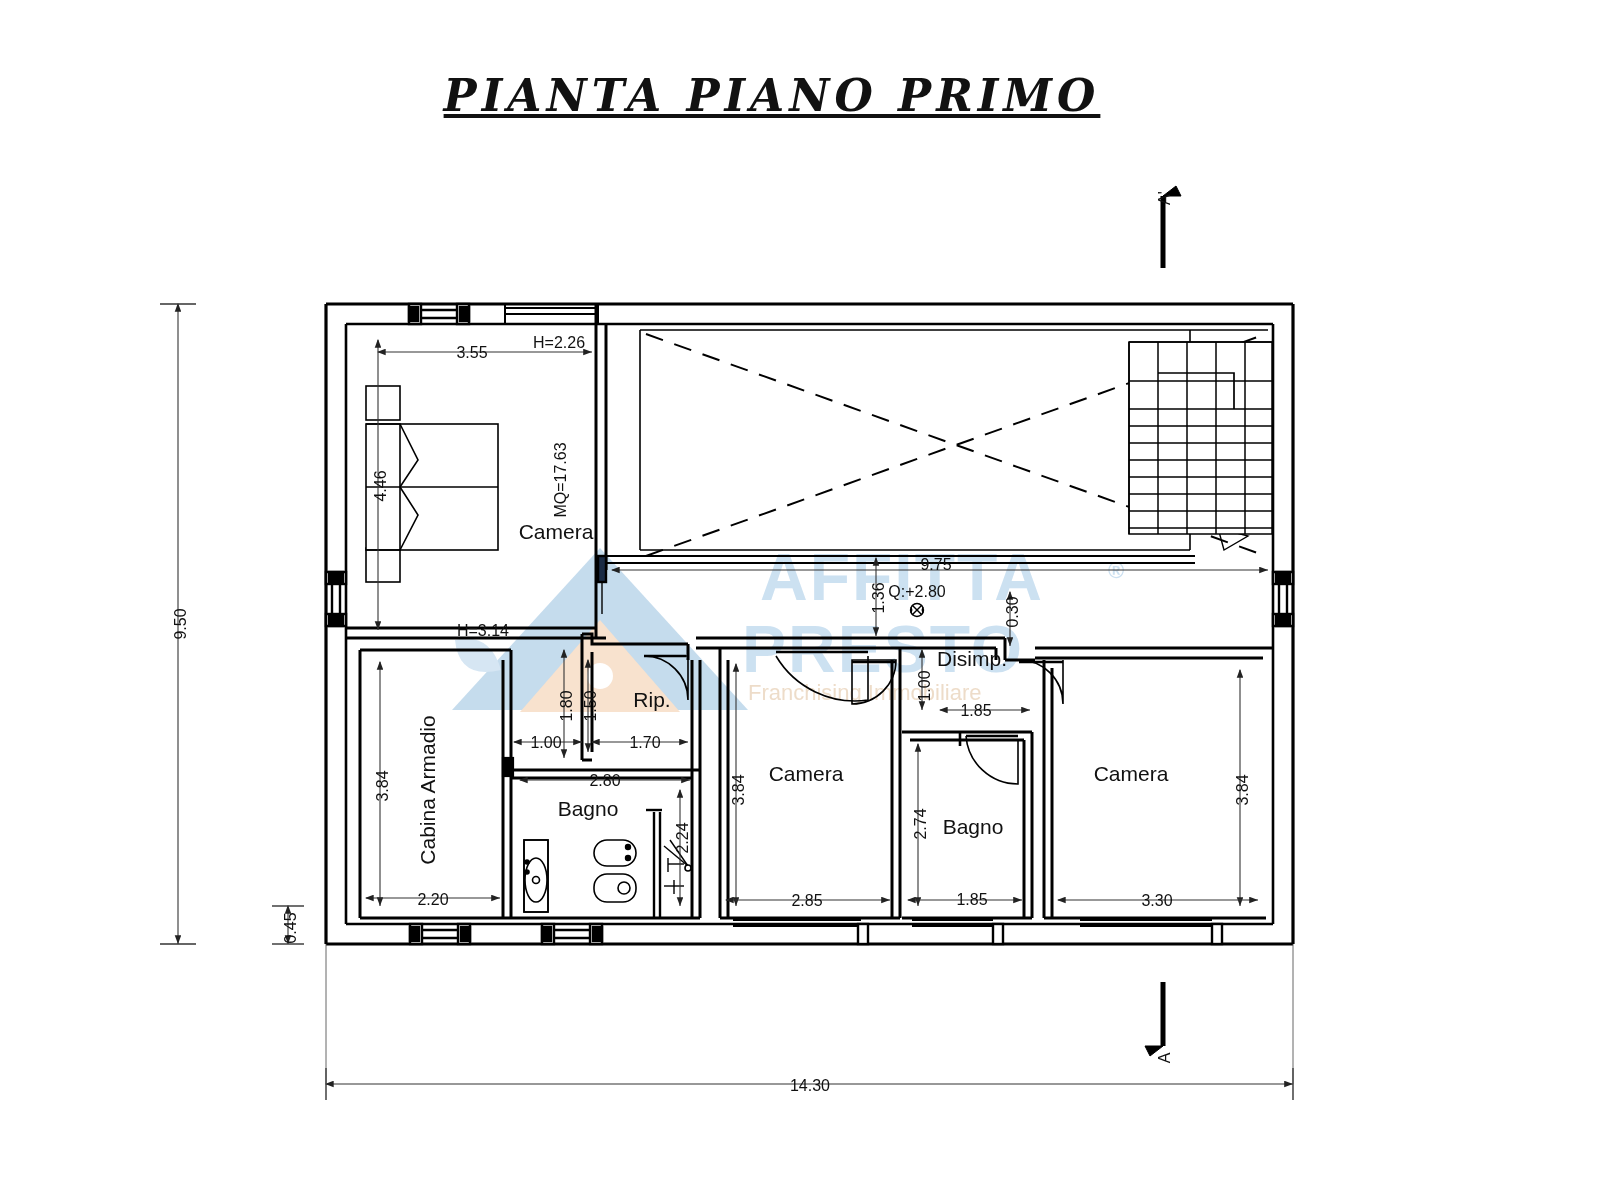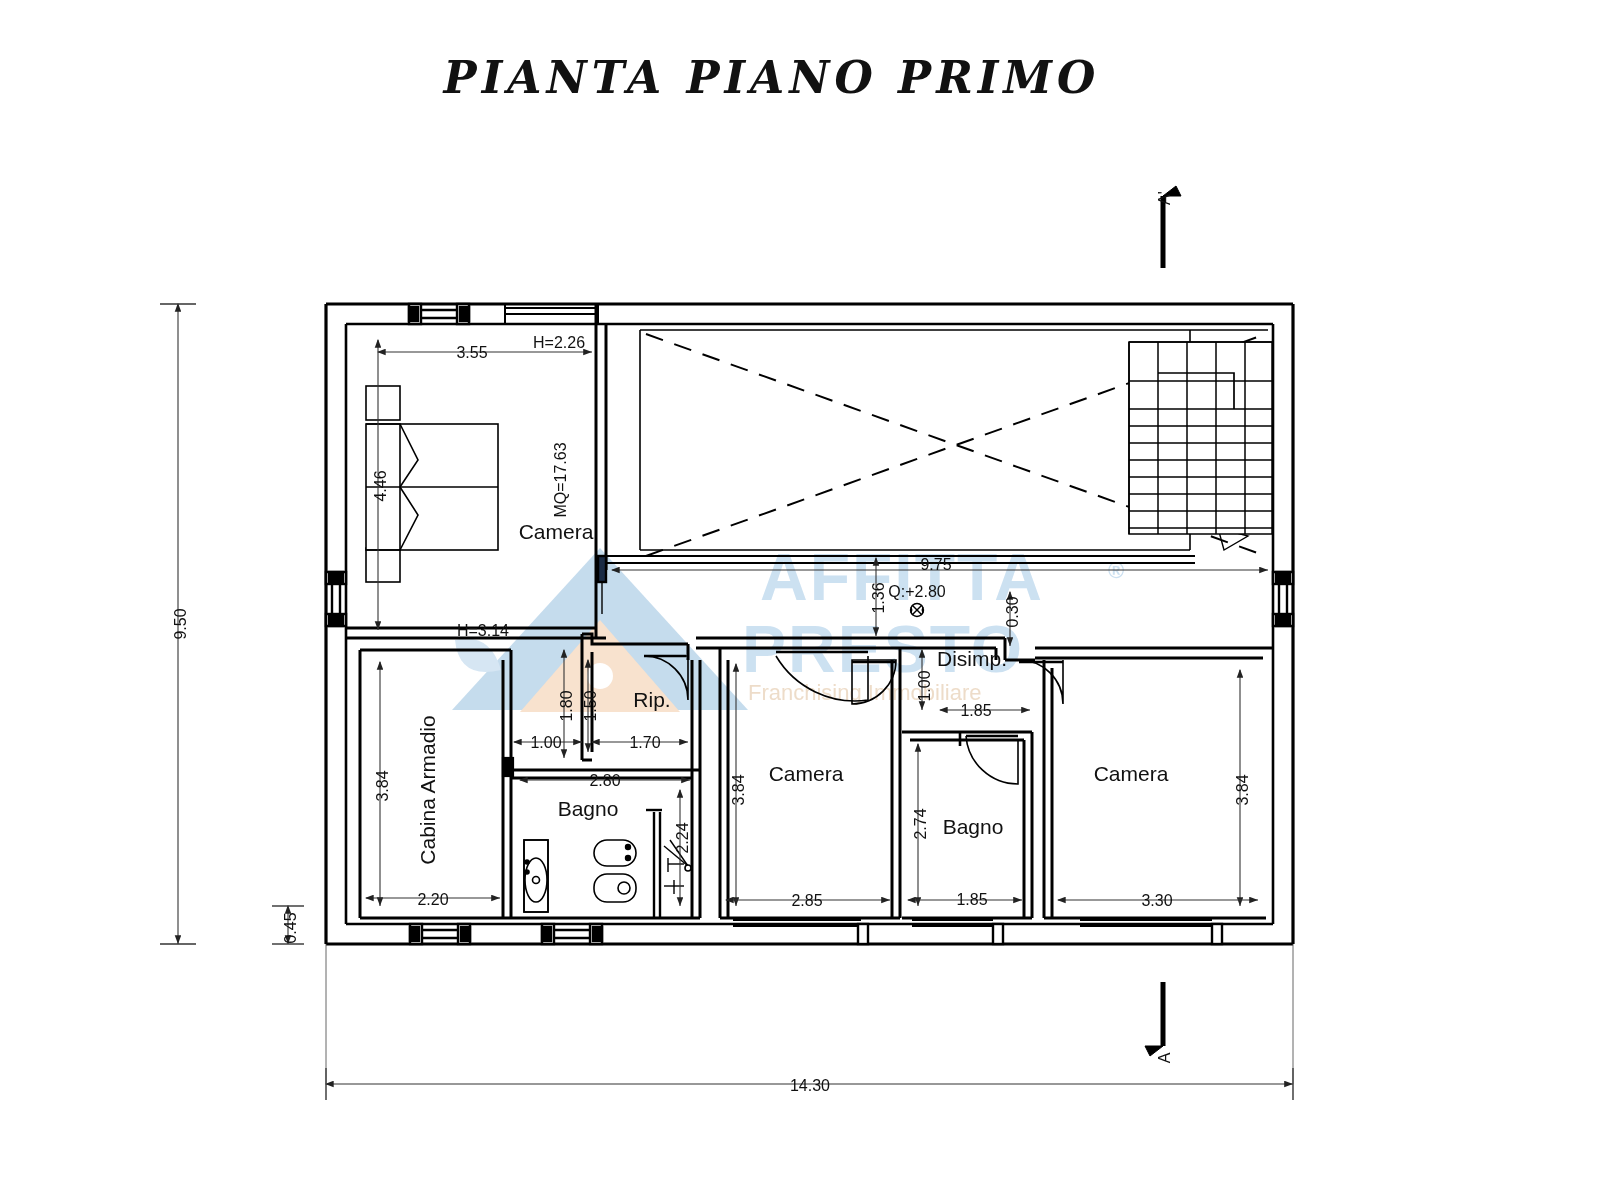--- a/index.html
+++ b/index.html
@@ -1,21 +1,21 @@
 <!DOCTYPE html>
 <html><head>
 <meta charset="utf-8">
 <style>
   html,body{margin:0;padding:0;background:#ffffff;}
   body{width:1600px;height:1197px;position:relative;overflow:hidden;
        font-family:"Liberation Sans", sans-serif;color:#000;}
   #stage{position:absolute;left:0;top:0;width:1600px;height:1197px;}
-  #title{position:absolute;left:0;top:52px;width:1544px;text-align:center;
+  #title{position:absolute;left:0;top:70px;width:1544px;text-align:center;
          font-family:"DejaVu Serif", serif;font-style:italic;font-weight:700;
-         font-size:44px;letter-spacing:5px;color:#111;}
+         font-size:44px;letter-spacing:5px;color:#111;text-decoration:underline;}
   svg{position:absolute;left:0;top:0;}
   .dim{font-family:"Liberation Sans", sans-serif;font-size:16px;fill:#111;}
   .room{font-family:"Liberation Sans", sans-serif;font-size:21px;fill:#111;}
 </style>
 </head>
 <body>
 
 <div id="stage">
 
   <div id="title">PIANTA PIANO PRIMO</div>

